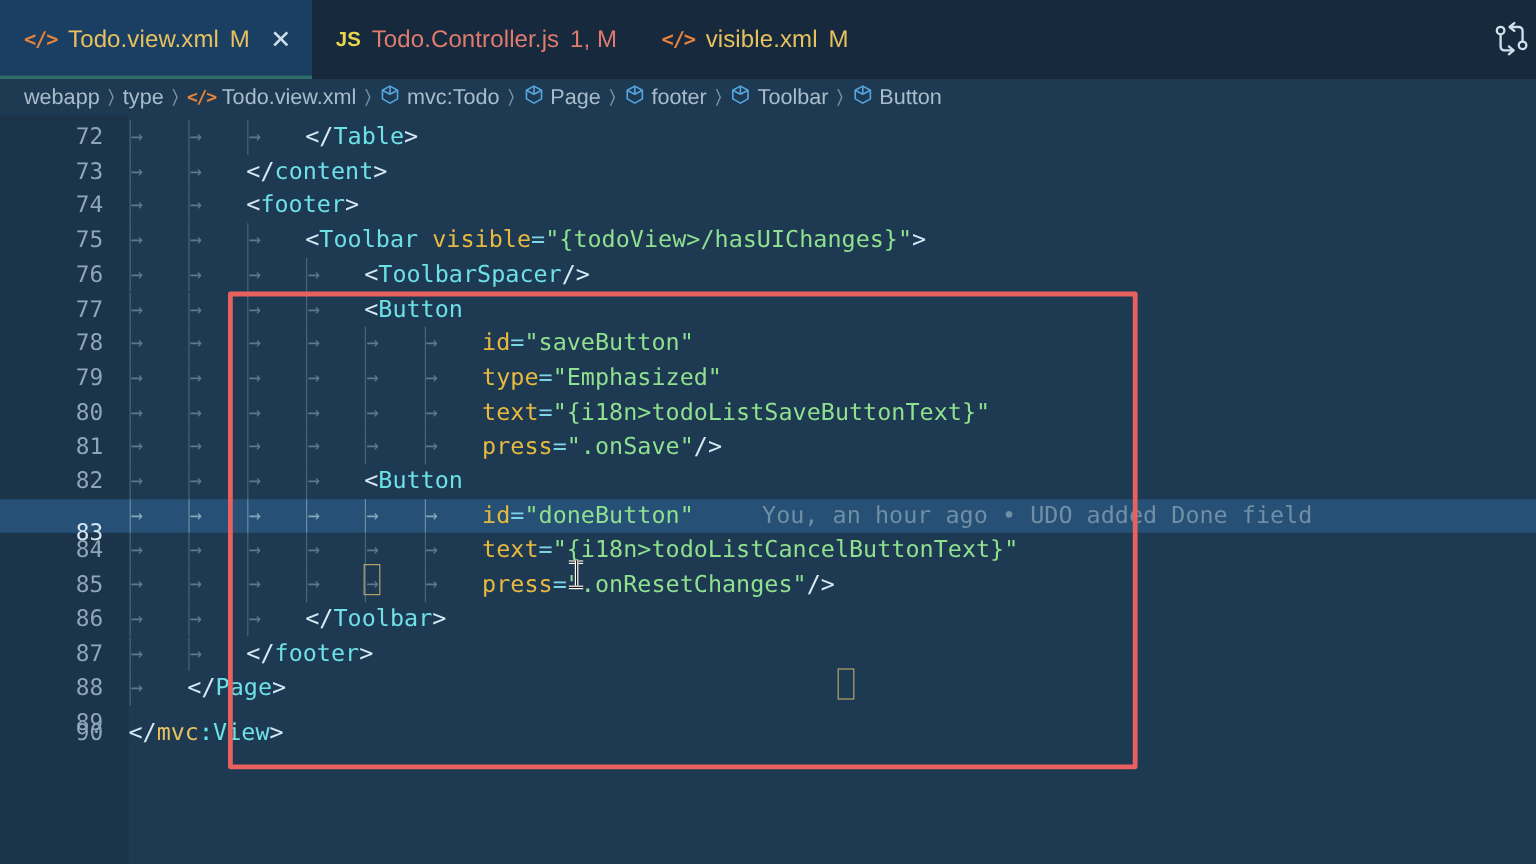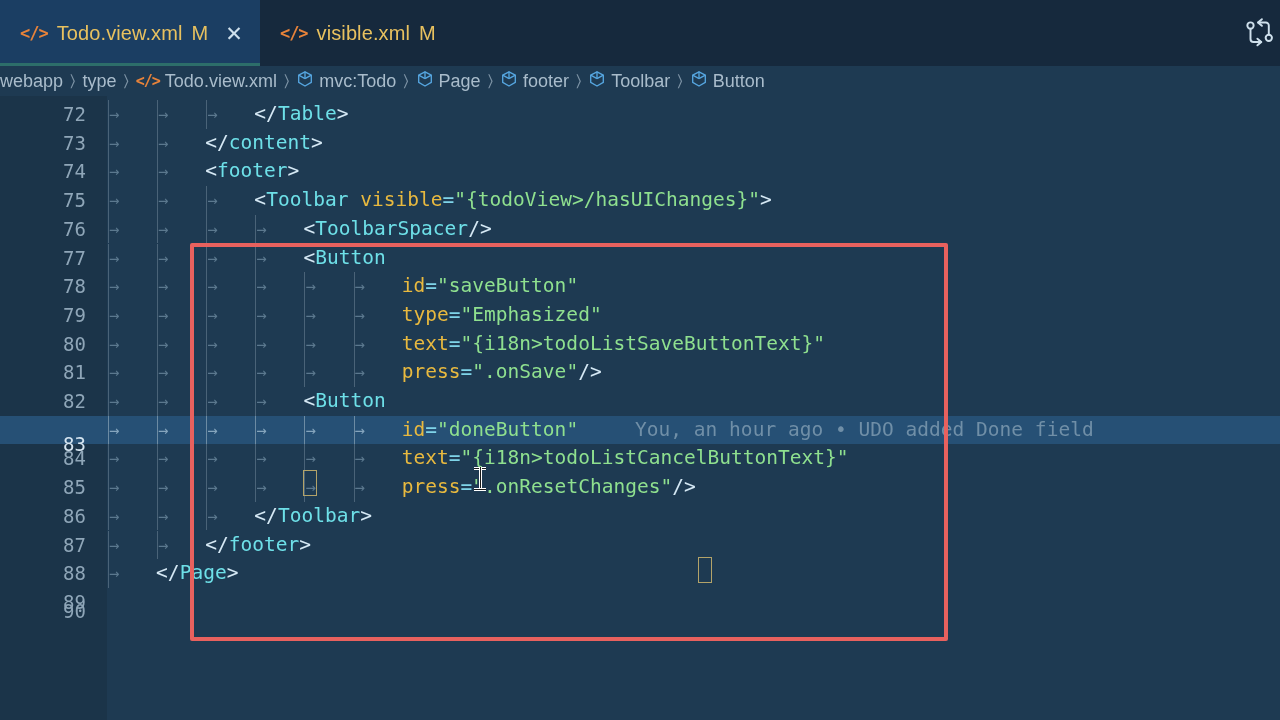--- a/index.html
+++ b/index.html
@@ -51,20 +51,21 @@
     position: absolute; right: 0; top: 0; height: 66px;
     display: flex; align-items: center; padding-right: 2px;
   }
   #tabbar-actions svg { display: block; overflow: visible; }
 
   
   #breadcrumb {
     position: absolute; left: 0; top: 66px; width: 1280px; height: 30px;
     background: #1e3a52;
     display: flex; align-items: center;
+    padding-left: 20px;
     font-family: "Liberation Sans", sans-serif;
     font-size: 18px;
     color: #9bb0c0;
     white-space: nowrap;
   }
   .crumb { display: flex; align-items: center; gap: 5px; }
   .crumb-sep { color: #7d93a5; margin: 0 7px; font-size: 16px; }
   .crumb-text { color: #a9bccb; }
   .crumb-ico-xml {
     color: #e8833a; font-family: "DejaVu Sans Mono", monospace;
@@ -156,20 +157,25 @@
 </style>
 </head>
 <body>
 
 <div id="tabbar">
     <div class="tab active">
       <span class="tab-icon ic-xml">&lt;/&gt;</span>
       <span class="tab-label lbl-xml">Todo.view.xml</span>
       <span class="tab-label lbl-xml">M</span>
       <span class="tab-close">✕</span>
+    </div>
+    <div class="tab">
+      <span class="tab-icon ic-js">JS</span>
+      <span class="tab-label lbl-js">Todo.Controller.js</span>
+      <span class="tab-label lbl-js">1, M</span>
     </div>
     <div class="tab">
       <span class="tab-icon ic-xml">&lt;/&gt;</span>
       <span class="tab-label lbl-xml">visible.xml</span>
       <span class="tab-label lbl-xml">M</span>
     </div>
   </div>
 <div id="tabbar-actions">
   <span>
     <svg width="34" height="30" viewBox="0 0 22 20" fill="none" stroke="#cfe0ec" stroke-width="1.3" stroke-linecap="round" stroke-linejoin="round">
@@ -262,21 +268,21 @@
       <div class="row" style="top: 233.6px;"><div class="linenum">80</div><div class="iguide" style="left: 108px;"></div><div class="tabarrow" style="left: 109px;">→</div><div class="iguide" style="left: 157.12px;"></div><div class="tabarrow" style="left: 158.12px;">→</div><div class="iguide" style="left: 206.24px;"></div><div class="tabarrow" style="left: 207.24px;">→</div><div class="iguide" style="left: 255.36px;"></div><div class="tabarrow" style="left: 256.36px;">→</div><div class="iguide" style="left: 304.48px;"></div><div class="tabarrow" style="left: 305.48px;">→</div><div class="iguide" style="left: 353.6px;"></div><div class="tabarrow" style="left: 354.6px;">→</div><div class="code" style="left: 401.72px;"><span class="t-attr">text</span><span class="t-eq">=</span><span class="t-str">"{i18n&gt;todoListSaveButtonText}"</span></div></div>
       <div class="row" style="top: 262.3px;"><div class="linenum">81</div><div class="iguide" style="left: 108px;"></div><div class="tabarrow" style="left: 109px;">→</div><div class="iguide" style="left: 157.12px;"></div><div class="tabarrow" style="left: 158.12px;">→</div><div class="iguide" style="left: 206.24px;"></div><div class="tabarrow" style="left: 207.24px;">→</div><div class="iguide" style="left: 255.36px;"></div><div class="tabarrow" style="left: 256.36px;">→</div><div class="iguide" style="left: 304.48px;"></div><div class="tabarrow" style="left: 305.48px;">→</div><div class="iguide" style="left: 353.6px;"></div><div class="tabarrow" style="left: 354.6px;">→</div><div class="code" style="left: 401.72px;"><span class="t-attr">press</span><span class="t-eq">=</span><span class="t-str">".onSave"</span><span class="t-punct">/&gt;</span></div></div>
       <div class="row" style="top: 291px;"><div class="linenum">82</div><div class="iguide" style="left: 108px;"></div><div class="tabarrow" style="left: 109px;">→</div><div class="iguide" style="left: 157.12px;"></div><div class="tabarrow" style="left: 158.12px;">→</div><div class="iguide" style="left: 206.24px;"></div><div class="tabarrow" style="left: 207.24px;">→</div><div class="iguide" style="left: 255.36px;"></div><div class="tabarrow" style="left: 256.36px;">→</div><div class="code" style="left: 303.48px;"><span class="t-punct">&lt;</span><span class="t-tag">Button</span></div></div>
       <div class="row current" style="top: 319.7px;"><div class="linenum">83</div><div class="iguide" style="left: 108px;"></div><div class="tabarrow" style="left: 109px;">→</div><div class="iguide" style="left: 157.12px;"></div><div class="tabarrow" style="left: 158.12px;">→</div><div class="iguide" style="left: 206.24px;"></div><div class="tabarrow" style="left: 207.24px;">→</div><div class="iguide" style="left: 255.36px;"></div><div class="tabarrow" style="left: 256.36px;">→</div><div class="iguide" style="left: 304.48px;"></div><div class="tabarrow" style="left: 305.48px;">→</div><div class="iguide" style="left: 353.6px;"></div><div class="tabarrow" style="left: 354.6px;">→</div><div class="code" style="left: 401.72px;"><span class="t-attr">id</span><span class="t-eq">=</span><span class="t-str">"doneButton"</span></div><div class="code t-blame" style="left: 635.04px;">You, an hour ago • UDO added Done field</div></div>
       <div class="row" style="top: 348.4px;"><div class="linenum">84</div><div class="iguide" style="left: 108px;"></div><div class="tabarrow" style="left: 109px;">→</div><div class="iguide" style="left: 157.12px;"></div><div class="tabarrow" style="left: 158.12px;">→</div><div class="iguide" style="left: 206.24px;"></div><div class="tabarrow" style="left: 207.24px;">→</div><div class="iguide" style="left: 255.36px;"></div><div class="tabarrow" style="left: 256.36px;">→</div><div class="iguide" style="left: 304.48px;"></div><div class="tabarrow" style="left: 305.48px;">→</div><div class="iguide" style="left: 353.6px;"></div><div class="tabarrow" style="left: 354.6px;">→</div><div class="code" style="left: 401.72px;"><span class="t-attr">text</span><span class="t-eq">=</span><span class="t-str">"{i18n&gt;todoListCancelButtonText}"</span></div></div>
       <div class="row" style="top: 377.1px;"><div class="linenum">85</div><div class="iguide" style="left: 108px;"></div><div class="tabarrow" style="left: 109px;">→</div><div class="iguide" style="left: 157.12px;"></div><div class="tabarrow" style="left: 158.12px;">→</div><div class="iguide" style="left: 206.24px;"></div><div class="tabarrow" style="left: 207.24px;">→</div><div class="iguide" style="left: 255.36px;"></div><div class="tabarrow" style="left: 256.36px;">→</div><div class="iguide" style="left: 304.48px;"></div><div class="tabarrow" style="left: 305.48px;">→</div><div class="iguide" style="left: 353.6px;"></div><div class="tabarrow" style="left: 354.6px;">→</div><div class="code" style="left: 401.72px;"><span class="t-attr">press</span><span class="t-eq">=</span><span class="t-str">".onResetChanges"</span><span class="t-punct">/&gt;</span></div></div>
       <div class="row" style="top: 405.8px;"><div class="linenum">86</div><div class="iguide" style="left: 108px;"></div><div class="tabarrow" style="left: 109px;">→</div><div class="iguide" style="left: 157.12px;"></div><div class="tabarrow" style="left: 158.12px;">→</div><div class="iguide" style="left: 206.24px;"></div><div class="tabarrow" style="left: 207.24px;">→</div><div class="code" style="left: 254.36px;"><span class="t-punct">&lt;/</span><span class="t-tag">Toolbar</span><span class="t-punct">&gt;</span></div></div>
       <div class="row" style="top: 434.5px;"><div class="linenum">87</div><div class="iguide" style="left: 108px;"></div><div class="tabarrow" style="left: 109px;">→</div><div class="iguide" style="left: 157.12px;"></div><div class="tabarrow" style="left: 158.12px;">→</div><div class="code" style="left: 205.24px;"><span class="t-punct">&lt;/</span><span class="t-tag">footer</span><span class="t-punct">&gt;</span></div></div>
       <div class="row" style="top: 463.2px;"><div class="linenum">88</div><div class="iguide" style="left: 108px;"></div><div class="tabarrow" style="left: 109px;">→</div><div class="code" style="left: 156.12px;"><span class="t-punct">&lt;/</span><span class="t-tag">Page</span><span class="t-punct">&gt;</span></div></div>
       <div class="row" style="top: 491.9px;"><div class="linenum">89</div><div class="code" style="left: 107px;"></div></div>
-      <div class="row" style="top: 501px;"><div class="linenum">90</div></div>
+      <div class="row" style="top: 501px;"><div class="linenum">90</div><div class="code" style="left: 107px;"><span class="t-punct">&lt;/</span><span class="t-ns">mvc</span><span class="t-tag">:View</span><span class="t-punct">&gt;</span></div></div>
     </div>
 
   <div class="bracketbox" style="left:303px; top:374px; width:14px; height:26px;"></div>
 
   <div class="bracketbox" style="left:698px; top:461px; width:14px; height:26px;"></div>
 
   <div id="redbox"></div>
 
   <div id="mousecursor" style="left:474px; top:371px;">
     <div class="cap" style="top:0;"></div>

